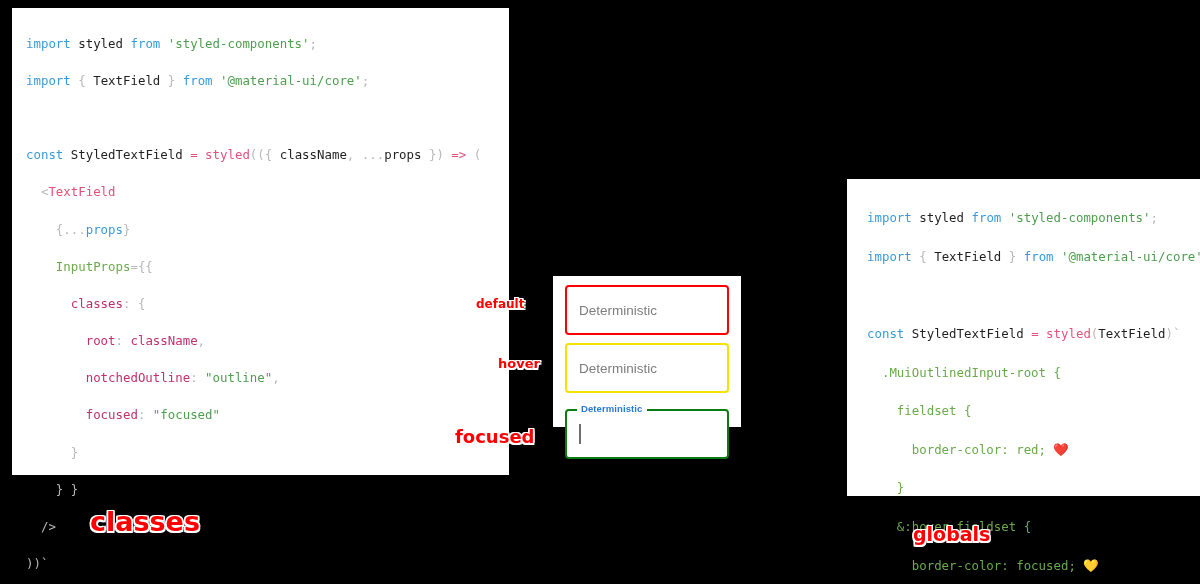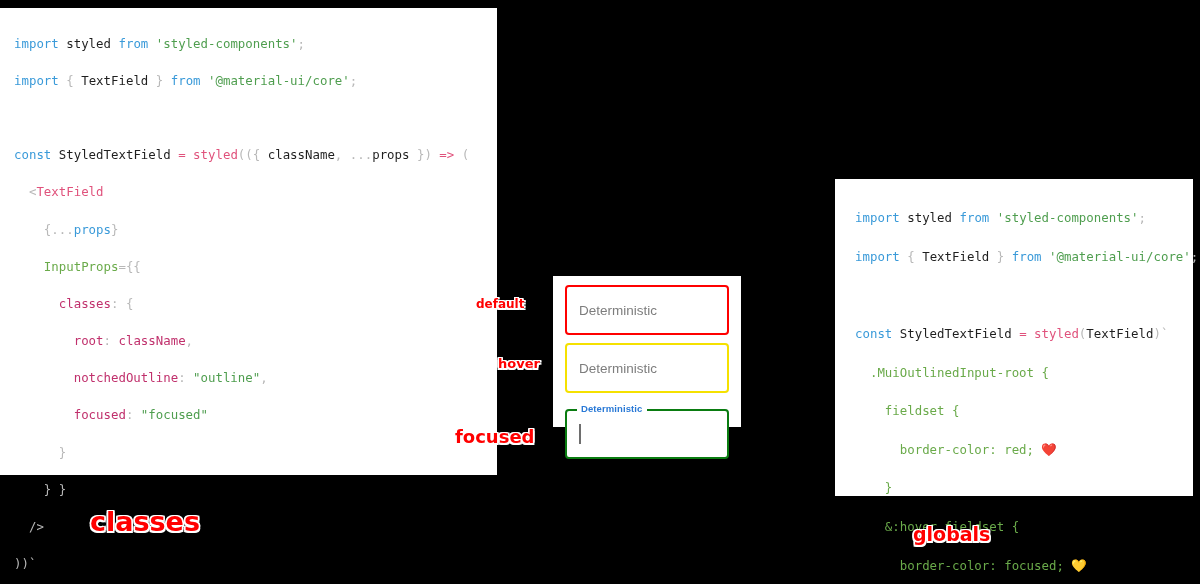--- a/index.html
+++ b/index.html
@@ -13,20 +13,21 @@
     position: relative;
     overflow: hidden;
     font-family: "DejaVu Sans", sans-serif;
   }
 
   
   .panel {
     position: absolute;
     background: #ffffff;
     box-sizing: border-box;
+    margin-left: 12px;
   }
   #panel-classes {
     left: 0px;
     top: 8px;
     width: 497px;
     height: 467px;
     padding: 8px 6px 6px 14px;
   }
   #panel-globals {
     left: 835px;

